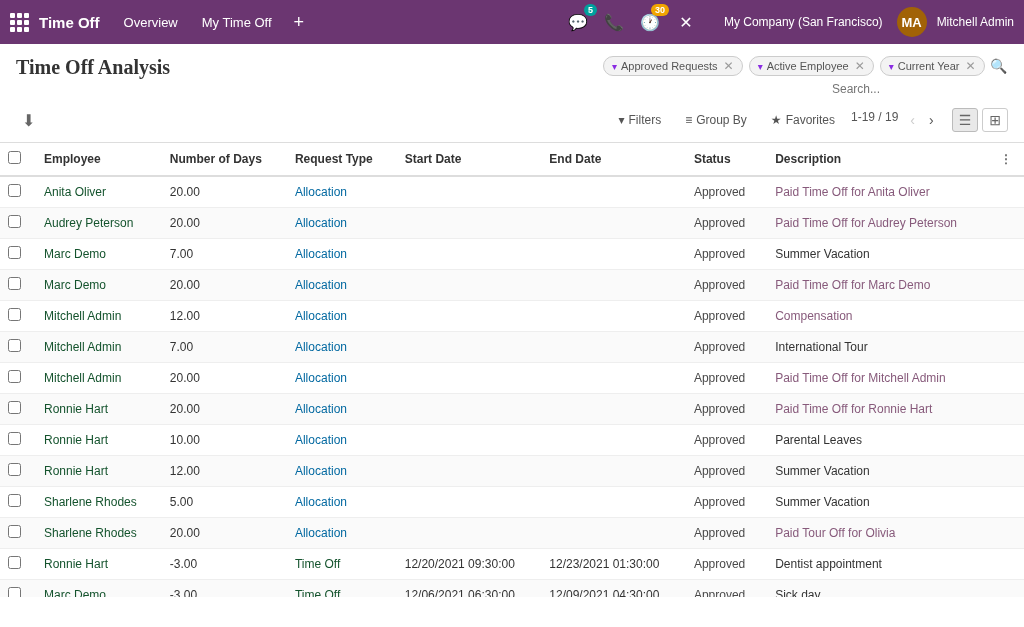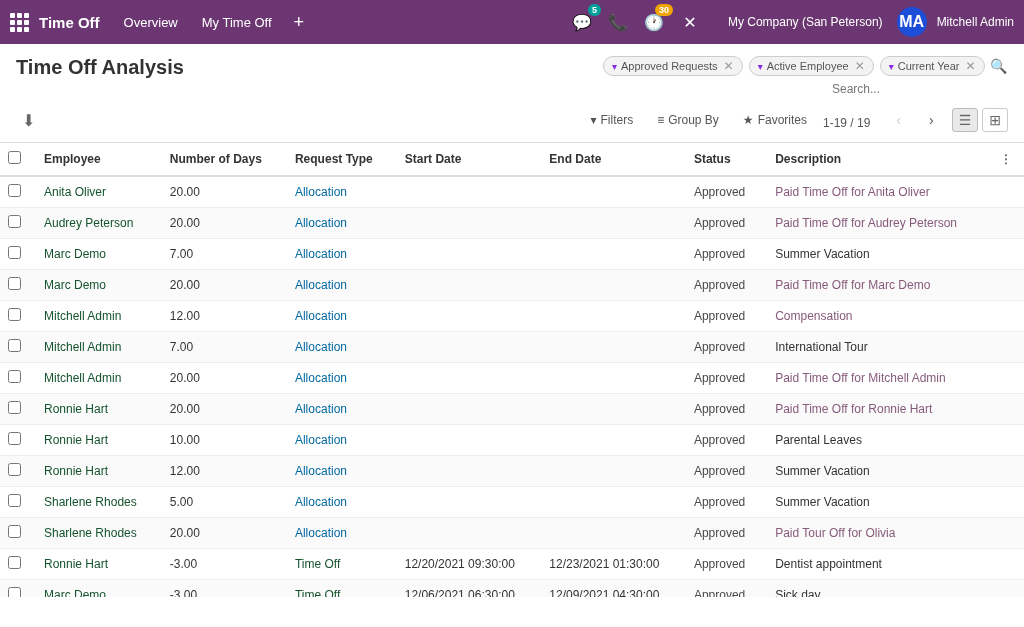--- a/index.html
+++ b/index.html
@@ -87,46 +87,47 @@
     .nav-company {
       color: #fff;
       font-size: 12px;
       margin: 0 10px;
       white-space: nowrap;
     }
     .nav-avatar {
       width: 30px;
       height: 30px;
       border-radius: 50%;
-      background: #1d4ed8;
+      background: #a16207;
       display: flex;
       align-items: center;
       justify-content: center;
       color: #fff;
-      font-size: 16px;
+      font-size: 13px;
       font-weight: bold;
       margin-right: 6px;
     }
     .nav-user {
       color: #fff;
       font-size: 12px;
       white-space: nowrap;
     }
 
     
     .sub-header {
       padding: 12px 16px 6px 16px;
       display: flex;
       align-items: flex-start;
       justify-content: space-between;
     }
     .page-title {
       font-size: 20px;
       font-weight: bold;
       color: #333;
+      font-family: Liberation Serif, serif;
     }
     .filter-area {
       display: flex;
       flex-direction: column;
       align-items: flex-end;
       gap: 4px;
     }
     .filter-tags {
       display: flex;
       gap: 6px;
@@ -193,22 +194,22 @@
       color: #555;
       font-size: 12px;
       cursor: pointer;
       padding: 3px 8px;
       border-radius: 4px;
     }
     .pagination {
       font-size: 12px;
       color: #555;
       display: flex;
-      align-items: flex-end;
-      gap: 24px;
+      align-items: flex-start;
+      gap: 10px;
     }
     .page-nav {
       cursor: pointer;
       color: #555;
       font-size: 14px;
       padding: 2px;
     }
     .page-nav.disabled { color: #ccc; cursor: default; }
     .view-btns {
       display: flex;
@@ -333,21 +334,21 @@
       <span>📞</span>
     </div>
     <div class="nav-icon-btn">
       <span>🕐</span>
       <span class="badge badge-orange">30</span>
     </div>
     <div class="nav-icon-btn">
       <span>✕</span>
     </div>
   </div>
-  <div class="nav-company">My Company (San Peterson)</div>
+  <div class="nav-company">My Company (San Francisco)</div>
   <div class="nav-avatar">MA</div>
   <div class="nav-user">Mitchell Admin</div>
 </nav>
 
 <div class="sub-header">
   <div class="page-title">Time Off Analysis</div>
   <div class="filter-area">
     <div class="filter-tags">
       <div class="filter-tag">
         <span class="tag-icon">▾</span>

